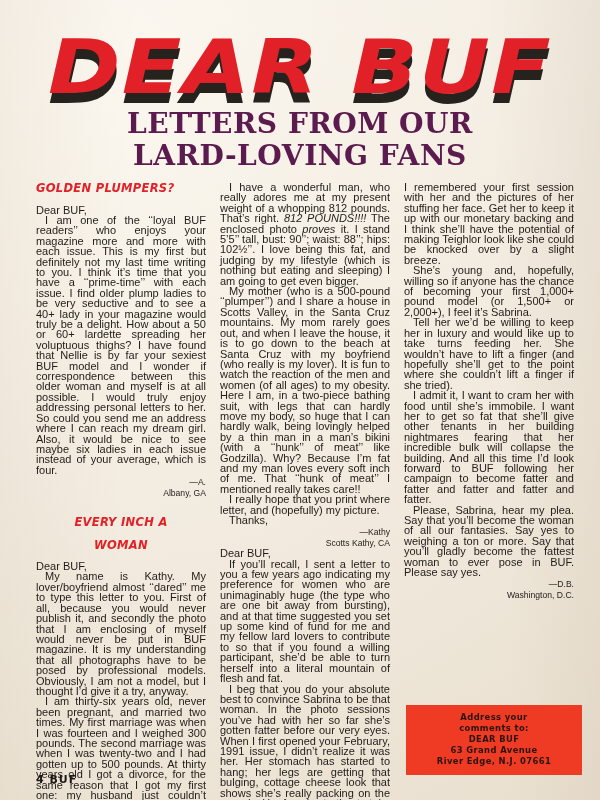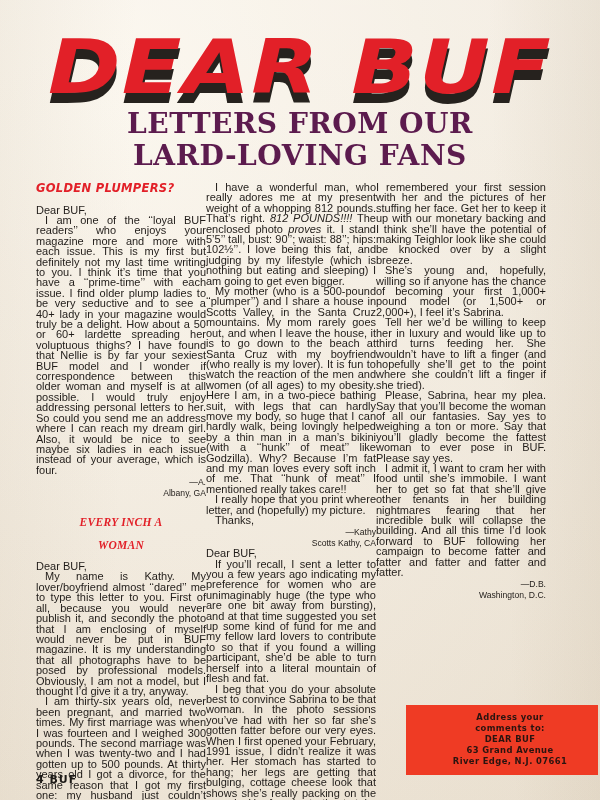--- a/index.html
+++ b/index.html
@@ -78,37 +78,38 @@
   }
 
   
   .columns {
     position: absolute;
     left: 36px;
     top: 182px;
     width: 538px;
     height: 588px;
     display: flex;
+    gap: 14px;
   }
   .col {
     width: 170px;
     position: relative;
   }
 
   .sec-head {
     font-family: "DejaVu Sans", sans-serif;
     font-weight: bold;
     font-style: italic;
     font-size: 11.5px;
     letter-spacing: 0.3px;
     color: #e22028;
     line-height: 1.18;
     margin: 0 0 9px 0;
   }
-  .sec-head.center { text-align: center; font-family: Liberation Serif, serif; }
+  .sec-head.center { text-align: center; }
   .sec-head.gap-top { margin-top: 18px; }
 
   p.body {
     margin: 0;
     font-size: 11px;
     line-height: 10.4px;
     text-align: justify;
     text-justify: inter-word;
     hyphens: manual;
     color: #201c19;
@@ -124,21 +125,21 @@
     color: #201c19;
   }
   .sig-block { margin-top: 2px; }
 
   
   .addr-box {
     position: absolute;
     left: 406px;
     top: 705px;
     width: 168px;
-    padding: 7px 4px 8px 20px;
+    padding: 7px 4px 8px 4px;
     background: #ef3b24;
     text-align: center;
   }
   .addr-line {
     font-family: "DejaVu Sans", sans-serif;
     font-weight: bold;
     font-size: 8.4px;
     line-height: 11px;
     letter-spacing: 0.4px;
     color: #2a1410;
@@ -201,23 +202,23 @@
       </div>
 
       <p class="body">Dear BUF,</p>
       <p class="body ind">If you’ll recall, I sent a letter to you a few years ago indicating my preference for women who are unimaginably huge (the type who are one bit away from bursting), and at that time suggested you set up some kind of fund for me and my fellow lard lovers to contribute to so that if you found a willing participant, she’d be able to turn herself into a literal mountain of flesh and fat.</p>
       <p class="body ind">I beg that you do your absolute best to convince Sabrina to be that woman. In the photo sessions you’ve had with her so far she’s gotten fatter before our very eyes. When I first opened your February, 1991 issue, I didn’t realize it was her. Her stomach has started to hang; her legs are getting that bulging, cottage cheese look that shows she’s really packing on the pounds. Her face is starting to take on that inflated, full-moon look and I’m waiting for her second, third and fourth chins.</p>
     </div>
 
     <div class="col">
       <p class="body">I remembered your first session with her and the pictures of her stuffing her face. Get her to keep it up with our monetary backing and I think she’ll have the potential of making Teighlor look like she could be knocked over by a slight breeze.</p>
       <p class="body ind">She’s young and, hopefully, willing so if anyone has the chance of becoming your first 1,000+ pound model (or 1,500+ or 2,000+), I feel it’s Sabrina.</p>
-      <p class="body ind">Tell her we’d be willing to keep her in luxury and would like up to third turns feeding her. She wouldn’t have to lift a finger (and hopefully she’ll get to the point where she couldn’t lift a finger if she tried).</p>
+      <p class="body ind">Tell her we’d be willing to keep her in luxury and would like up to take turns feeding her. She wouldn’t have to lift a finger (and hopefully she’ll get to the point where she couldn’t lift a finger if she tried).</p>
+      <p class="body ind">I admit it, I want to cram her with food until she’s immobile. I want her to get so fat that she’ll give other tenants in her building nightmares fearing that her incredible bulk will collapse the building. And all this time I’d look forward to BUF following her campaign to become fatter and fatter and fatter and fatter and fatter.</p>
       <p class="body ind">Please, Sabrina, hear my plea. Say that you’ll become the woman of all our fantasies. Say yes to weighing a ton or more. Say that you’ll gladly become the fattest woman to ever pose in BUF. Please say yes.</p>
-      <p class="body ind">I admit it, I want to cram her with food until she’s immobile. I want her to get so fat that she’ll give other tenants in her building nightmares fearing that her incredible bulk will collapse the building. And all this time I’d look forward to BUF following her campaign to become fatter and fatter and fatter and fatter and fatter.</p>
       <div class="sig-block">
         <p class="sig">—D.B.</p>
         <p class="sig">Washington, D.C.</p>
       </div>
     </div>
   </div>
 
   <div class="addr-box">
     <div class="addr-line">Address your</div>
     <div class="addr-line">comments to:</div>

